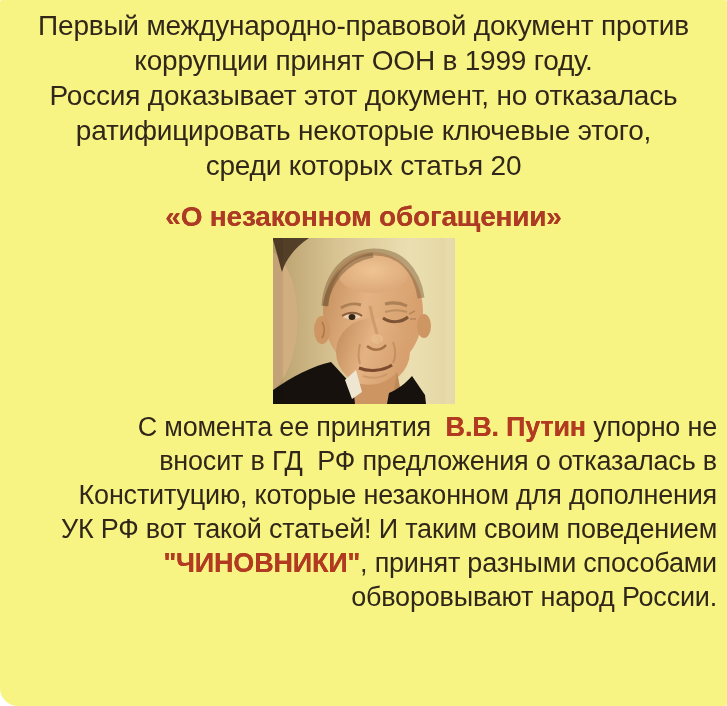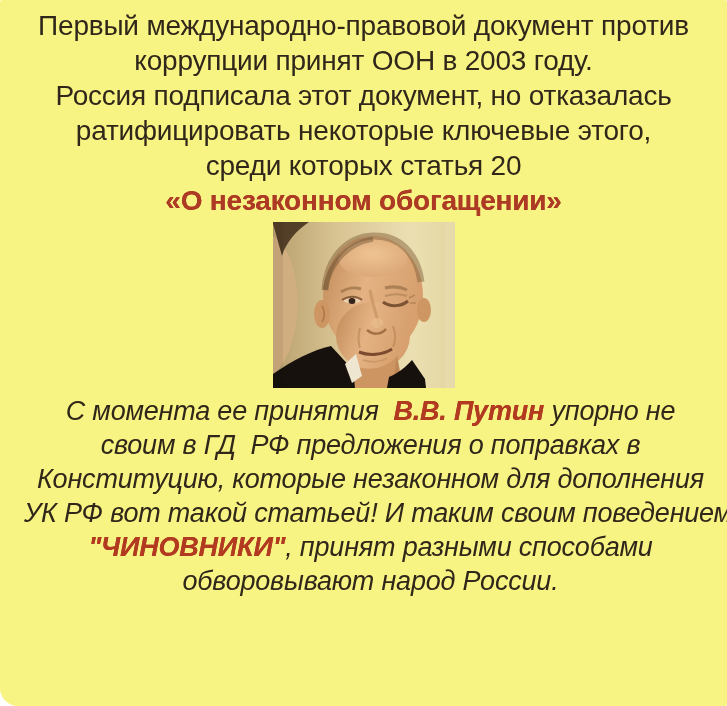--- a/index.html
+++ b/index.html
@@ -25,55 +25,55 @@
     font-size: 28px;
     line-height: 35px;
     letter-spacing: -0.2px;
   }
   .top-line { white-space: nowrap; }
   .article-title {
     white-space: nowrap;
     font-weight: bold;
     color: #ad3a24;
     text-shadow: 0 0 0.4px #ad3a24;
+    margin-top: 16px;
   }
   
   .photo-wrap {
     margin-top: 4px;
     display: flex;
     justify-content: center;
   }
   .photo-wrap svg { display: block; }
   
   .bottom-block {
     padding: 6px 10px 0 24px;
-    text-align: center;
+    text-align: right;
     color: #30271a;
     font-size: 27px;
     line-height: 34px;
     letter-spacing: -0.2px;
-    font-style: italic;
   }
   .body-line { white-space: nowrap; }
   .seg { white-space: pre; }
   .seg.red {
     color: #b13a21;
     font-weight: bold;
     text-shadow: 0 0 0.4px #b13a21;
   }
 </style>
 </head>
 <body>
 
 <div class="poster">
 
   <div class="top-block">
     <div class="top-line">Первый международно-правовой документ против</div>
-    <div class="top-line">коррупции принят ООН в 2003 году.</div>
-    <div class="top-line">Россия подписала этот документ, но отказалась</div>
+    <div class="top-line">коррупции принят ООН в 1999 году.</div>
+    <div class="top-line">Россия доказывает этот документ, но отказалась</div>
     <div class="top-line">ратифицировать некоторые ключевые этого,</div>
     <div class="top-line">среди которых статья 20</div>
     <div class="article-title">«О незаконном обогащении»</div>
   </div>
 
   <div class="photo-wrap">
     <svg width="182" height="166" viewBox="0 0 182 166" role="img" aria-label="portrait">
       <defs>
         <linearGradient id="bgGrad" x1="0" y1="0" x2="1" y2="0">
           <stop offset="0" stop-color="#b9a06e"></stop>
@@ -140,21 +140,21 @@
       <rect x="0" y="0" width="10" height="166" fill="#000000" opacity="0.06"></rect>
       <rect x="172" y="0" width="10" height="166" fill="#ffffff" opacity="0.08"></rect>
     </svg>
   </div>
 
   <div class="bottom-block">
     <div class="body-line">
       <span class="seg">С момента ее принятия  </span><span class="seg red">В.В. Путин</span><span class="seg"> упорно не</span>
     </div>
     <div class="body-line">
-      <span class="seg">своим в ГД  РФ предложения о поправках в</span>
+      <span class="seg">вносит в ГД  РФ предложения о отказалась в</span>
     </div>
     <div class="body-line">
       <span class="seg">Конституцию, которые незаконном для дополнения</span>
     </div>
     <div class="body-line">
       <span class="seg">УК РФ вот такой статьей! И таким своим поведением</span>
     </div>
     <div class="body-line">
       <span class="seg red">"ЧИНОВНИКИ"</span><span class="seg">, принят разными способами</span>
     </div>

